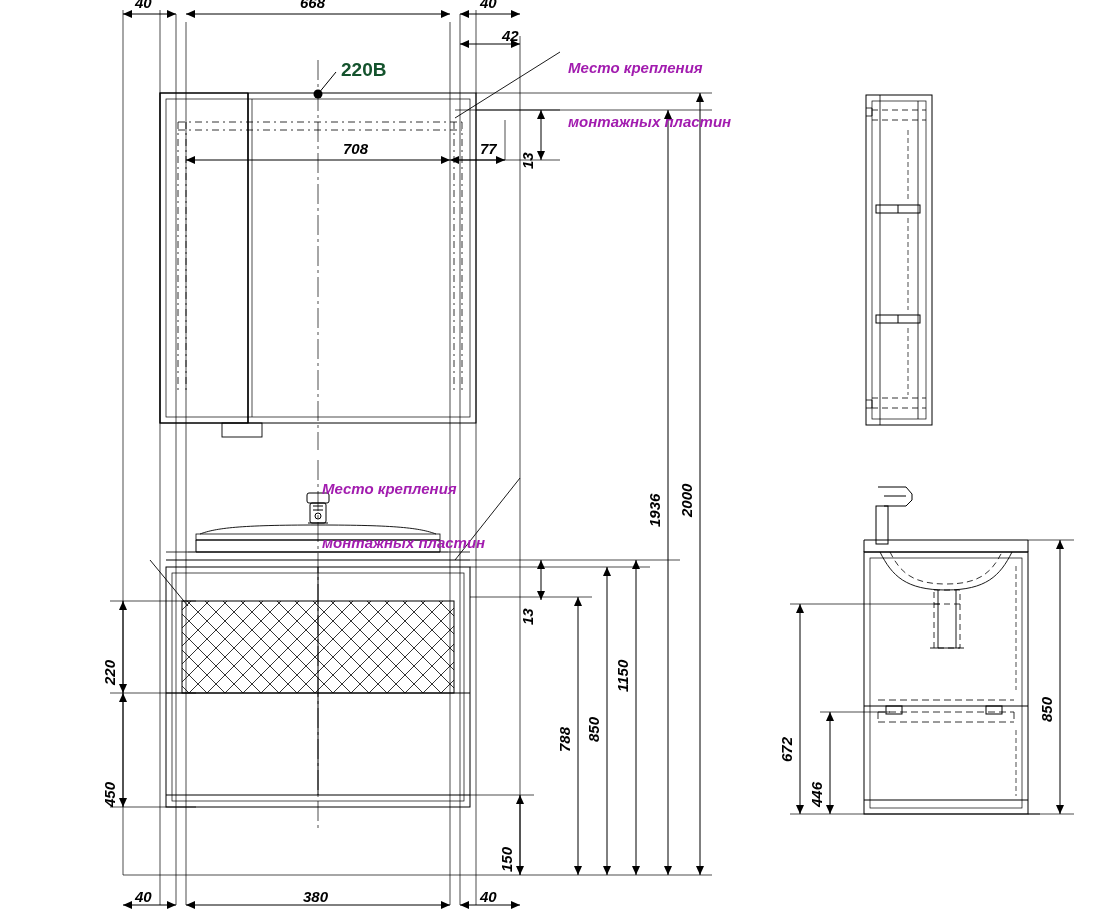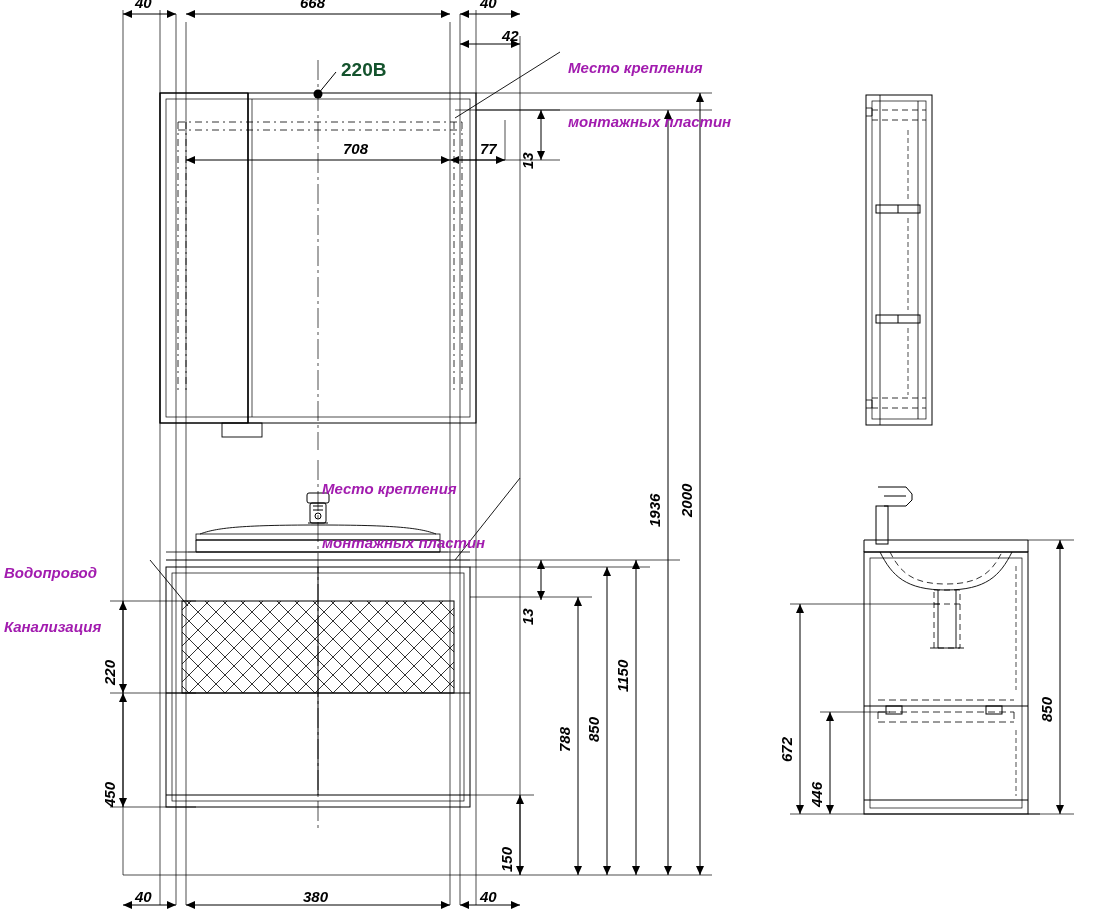--- a/index.html
+++ b/index.html
@@ -295,24 +295,20 @@
   <div class="dim vert" style="left:602px; top:725px;">850</div>
   <div class="dim vert" style="left:573px; top:735px;">788</div>
   <div class="dim vert" style="left:536px; top:608px;">13</div>
   <div class="dim vert" style="left:515px; top:855px;">150</div>
 
   <div class="note" style="left:322px; top:444px;">
     <div>Место крепления</div>
     <div>монтажных пластин</div>
   </div>
 
-  <div class="note" style="left:4px; top:528px;">
-    <div>Водопровод</div>
-    <div>Канализация</div>
-  </div>
 
   <div class="dim vert" style="left:118px; top:668px;">220</div>
   <div class="dim vert" style="left:118px; top:790px;">450</div>
 
   <div class="dim" style="left:135px; top:888px;">40</div>
   <div class="dim" style="left:303px; top:888px;">380</div>
   <div class="dim" style="left:480px; top:888px;">40</div>
 
   <div class="dim vert" style="left:1055px; top:705px;">850</div>
   <div class="dim vert" style="left:795px; top:745px;">672</div>

